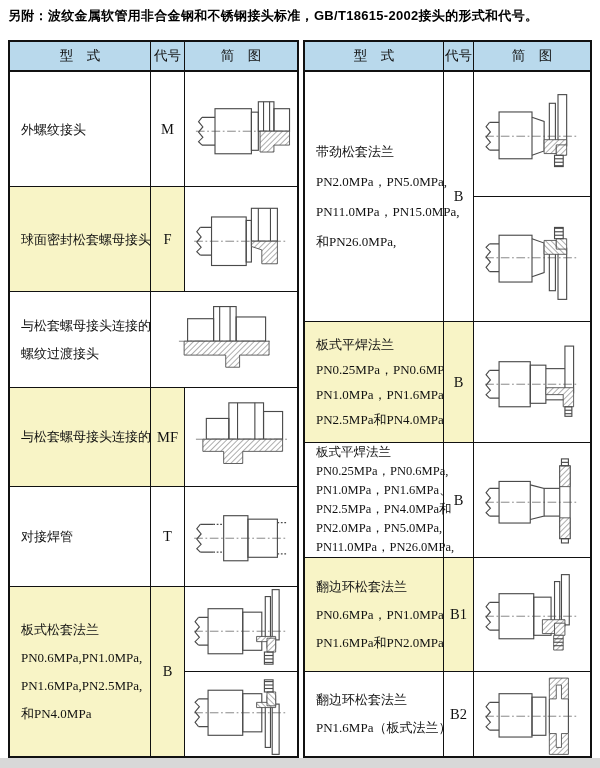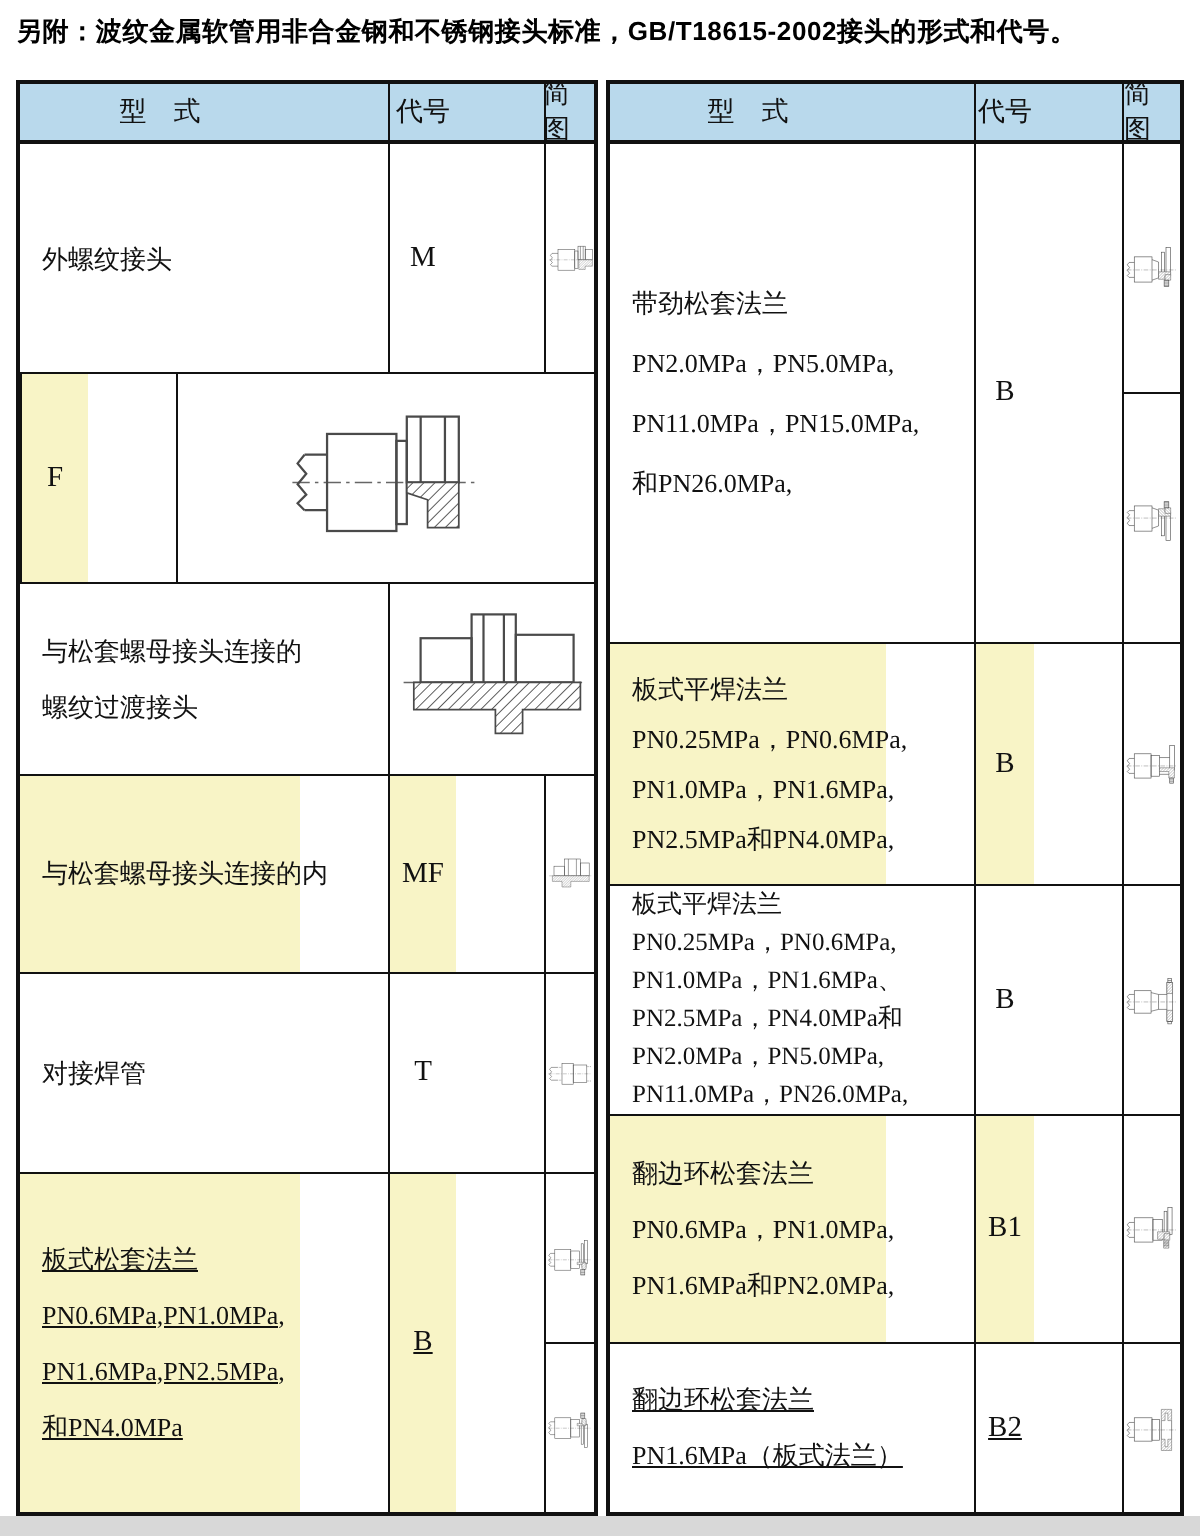--- a/index.html
+++ b/index.html
@@ -7,22 +7,22 @@
   body { background:#ffffff; position:relative; font-family:"Liberation Serif", serif; color:#111; }
 
   .title { position:absolute; left:8px; top:7px; font-family:"Liberation Sans", sans-serif;
            font-size:13px; font-weight:700; letter-spacing:0.3px; color:#000; }
 
   .tbl { position:absolute; top:40px; bottom:10px; border:2px solid #111; background:#fff;
          display:flex; flex-direction:column; }
   .tbl-left  { left:8px;   width:291px; }
   .tbl-right { left:303px; width:289px; }
 
-  .row { display:flex; flex-direction:row; border-bottom:1.5px solid #111; min-height:0;gap:44px; }
-  .row:last-child { border-bottom:none; flex:1;text-decoration:underline; }
+  .row { display:flex; flex-direction:row; border-bottom:1.5px solid #111; min-height:0; }
+  .row:last-child { border-bottom:none; flex:1; }
   .row.hdr { border-bottom:2px solid #111; }
 
   .cell { min-width:0; min-height:0; }
   .c-type { display:flex; flex-direction:column; justify-content:center; padding-left:11px; padding-right:4px; }
   .c-code { display:flex; align-items:center; justify-content:center;
             border-left:1.5px solid #111; font-size:14.5px; }
   .c-dgm  { flex:1; border-left:1.5px solid #111; background:#fff;
             display:flex; align-items:center; justify-content:center; }
 
   .tbl-left  .c-type { width:140px; }
@@ -94,20 +94,23 @@
             <line x1="86" y1="18" x2="86" y2="52" stroke="#4a4a4a" stroke-width="1.3" fill="none" stroke-linejoin="miter"></line>
             <line x1="93" y1="18" x2="93" y2="52" stroke="#4a4a4a" stroke-width="1.3" fill="none" stroke-linejoin="miter"></line>
             <rect x="98" y="26" width="18" height="26" stroke="#4a4a4a" stroke-width="1.3" fill="none" stroke-linejoin="miter"></rect>
             <path d="M82 52 H116 V68 H98 V76 H82 Z" fill="url(#hpat)" stroke="#4a4a4a" stroke-width="1"></path>
           </svg>
         </div>
     </div>
   </div>
 
   <div class="row hl lrow2">
+    <div class="cell c-type">
+      <div class="ln">球面密封松套螺母接头</div>
+    </div>
     <div class="cell c-code">F</div>
     <div class="cell c-dgm">
       <div class="dgm-box">
           <svg viewBox="0 0 120 100" preserveAspectRatio="xMidYMid meet">
             <line x1="6" y1="52" x2="114" y2="52" stroke="#666" stroke-width="0.9" stroke-dasharray="10 3 2 3"></line>
             <path d="M13 36 H26 M13 68 H26" stroke="#4a4a4a" stroke-width="1.3" fill="none" stroke-linejoin="miter"></path>
             <path d="M13 36 l-4 5 l5 6 l-5 6 l5 6 l-5 5 l4 4" stroke="#4a4a4a" stroke-width="1.3" fill="none" stroke-linejoin="miter"></path>
             <rect x="26" y="24" width="40" height="56" stroke="#4a4a4a" stroke-width="1.3" fill="none" stroke-linejoin="miter"></rect>
             <rect x="66" y="28" width="6" height="48" stroke="#4a4a4a" stroke-width="1.3" fill="none" stroke-linejoin="miter"></rect>
             <rect x="72" y="14" width="30" height="38" stroke="#4a4a4a" stroke-width="1.3" fill="none" stroke-linejoin="miter"></rect>

